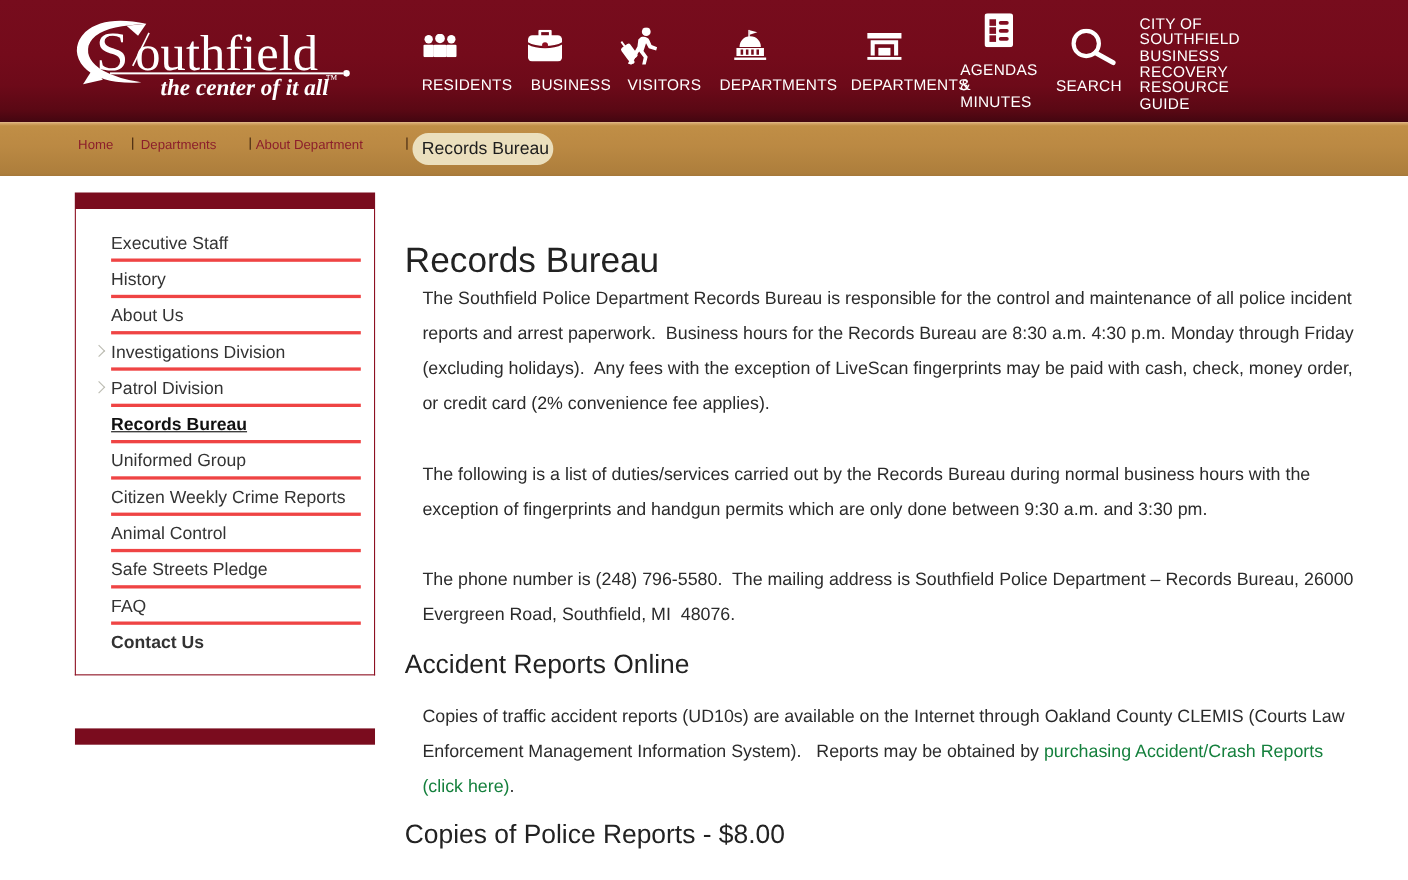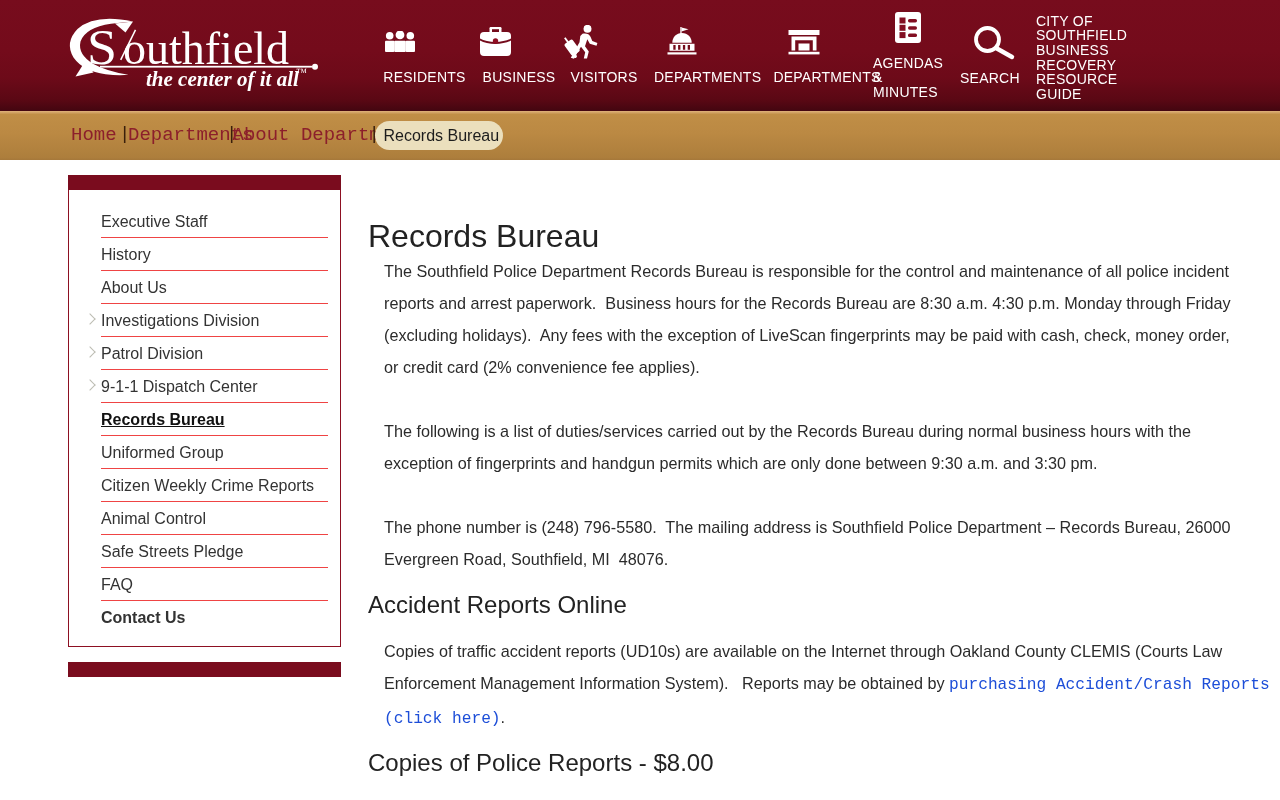--- a/index.html
+++ b/index.html
@@ -6,46 +6,46 @@
 * { margin:0; padding:0; box-sizing:border-box; }
 html,body { width:1280px; height:800px; overflow:hidden; background:#fff;
   font-family:"Liberation Sans", sans-serif; }
 .header { position:relative; width:1280px; height:111px;
   background:linear-gradient(180deg,#770c1d 0%,#740b1b 45%,#6d0a19 70%,#5a0814 90%,#430610 100%); }
 .navlbl { position:absolute; color:#fff; font-size:14px; letter-spacing:.25px; text-align:center;margin-left:24px; }
 .navicon { position:absolute; }
 .nav-txt { position:absolute; color:#fff; font-size:14px; line-height:14.7px; letter-spacing:.25px; text-align:left; }
 .goldbar { position:relative; width:1280px; height:49px;
   background:linear-gradient(180deg,#e0b27c 0%,#c08e46 7%,#bb8943 45%,#ad7e3c 95%,#a5783a 100%); }
-.crumbs { position:absolute; left:0; top:0; width:1280px; height:49px; font-size:19px;font-family:Liberation Mono, monospace; }
+.crumbs { position:absolute; left:0; top:0; width:1280px; height:49px; font-size:12px; }
 .crumbs a { position:absolute; top:13px; color:#8c1f2b; text-decoration:none; }
 .crumbs .sep { position:absolute; top:12px; color:#3a1f0b; }
 .pill { position:absolute; left:375px; top:9.5px; width:128px; height:29px; background:#ebdfbd;
   border-radius:14.5px; color:#1d1d1d; line-height:29px; padding-left:8.5px; font-size:16px; }
 
 .sbox { position:absolute; left:68px; width:273px; background:#fff; }
 .sbox .bar { height:15px; background:#7a0c1e; }
 .sbox .inner { border:1px solid #8d1022; border-top:none; }
 .sbox ul { list-style:none; padding:15px 12px 12px 32px; }
-.sbox li { position:relative; border-bottom:1px solid #ef4444; height:33px; }
+.sbox li { position:relative; border-bottom:3px solid #ef4444; height:33px; }
 .sbox li:last-child { border-bottom:none;font-weight:bold; }
 .sbox li a { display:block; color:#333; text-decoration:none; font-size:16px; padding:8px 0 0 0; white-space:nowrap; }
 .sbox li.cur a { color:#111; font-weight:bold; text-decoration:underline; }
 .sbox li .chev { position:absolute; left:-15px; top:11px; width:8px; height:8px;
   border-top:1.6px solid #bcbcb2; border-right:1.6px solid #bcbcb2; transform:rotate(45deg); }
 #sb1 { top:175px; }
 #sb2 { top:662px; height:138px; overflow:hidden; }
 #sb2 h2 { font-size:25px; font-weight:normal; color:#222; padding:17px 0 0 16.5px; }
 #sb2 ul { padding-top:14px; }
 
 .main { position:absolute; left:368px; top:211px; width:846px; color:#2b2b2b; }
 .main h1 { font-size:32px; font-weight:normal; color:#222; padding-top:7px; margin:0; }
 .main p { font-size:16.2px; line-height:32px; margin:0 0 32px 16px; white-space:nowrap; }
 .main h2 { font-size:24px; font-weight:normal; color:#222; margin:0 0 0 0; }
-.main a { color:#1d4ed8; text-decoration:none;font-family:Liberation Mono, monospace; }
+.main a { color:#15803d; text-decoration:none; }
 </style>
 </head>
 <body>
 <div class="header">
 
   <svg width="280" height="100" viewBox="0 0 280 100" style="position:absolute;left:55px;top:8px;" aria-hidden="true">
     <g fill="#fff">
       <path d="M 78 13.5 Q 40 5.5 22.5 21 Q 9.5 34.5 18.5 49.5 Q 28 63 50.5 66.3 Q 64 68 73.5 66.8
                Q 52 63.5 38.5 56 Q 22.5 46.5 25.5 33.5 Q 30.5 19.5 56 15.8 Q 68 14.2 78 13.5 Z"></path>
       <path d="M 78 13.5 L 60 15.5 L 70.5 24.5 Z"></path>
@@ -161,24 +161,20 @@
       <li>
           <a href="#">About Us</a>
         </li>
       <li>
           <span class="chev"></span>
           <a href="#">Investigations Division</a>
         </li>
       <li>
           <span class="chev"></span>
           <a href="#">Patrol Division</a>
-        </li>
-      <li>
-          <span class="chev"></span>
-          <a href="#">9-1-1 Dispatch Center</a>
         </li>
       <li class="cur">
           <a href="#">Records Bureau</a>
         </li>
       <li>
           <a href="#">Uniformed Group</a>
         </li>
       <li>
           <a href="#">Citizen Weekly Crime Reports</a>
         </li>

